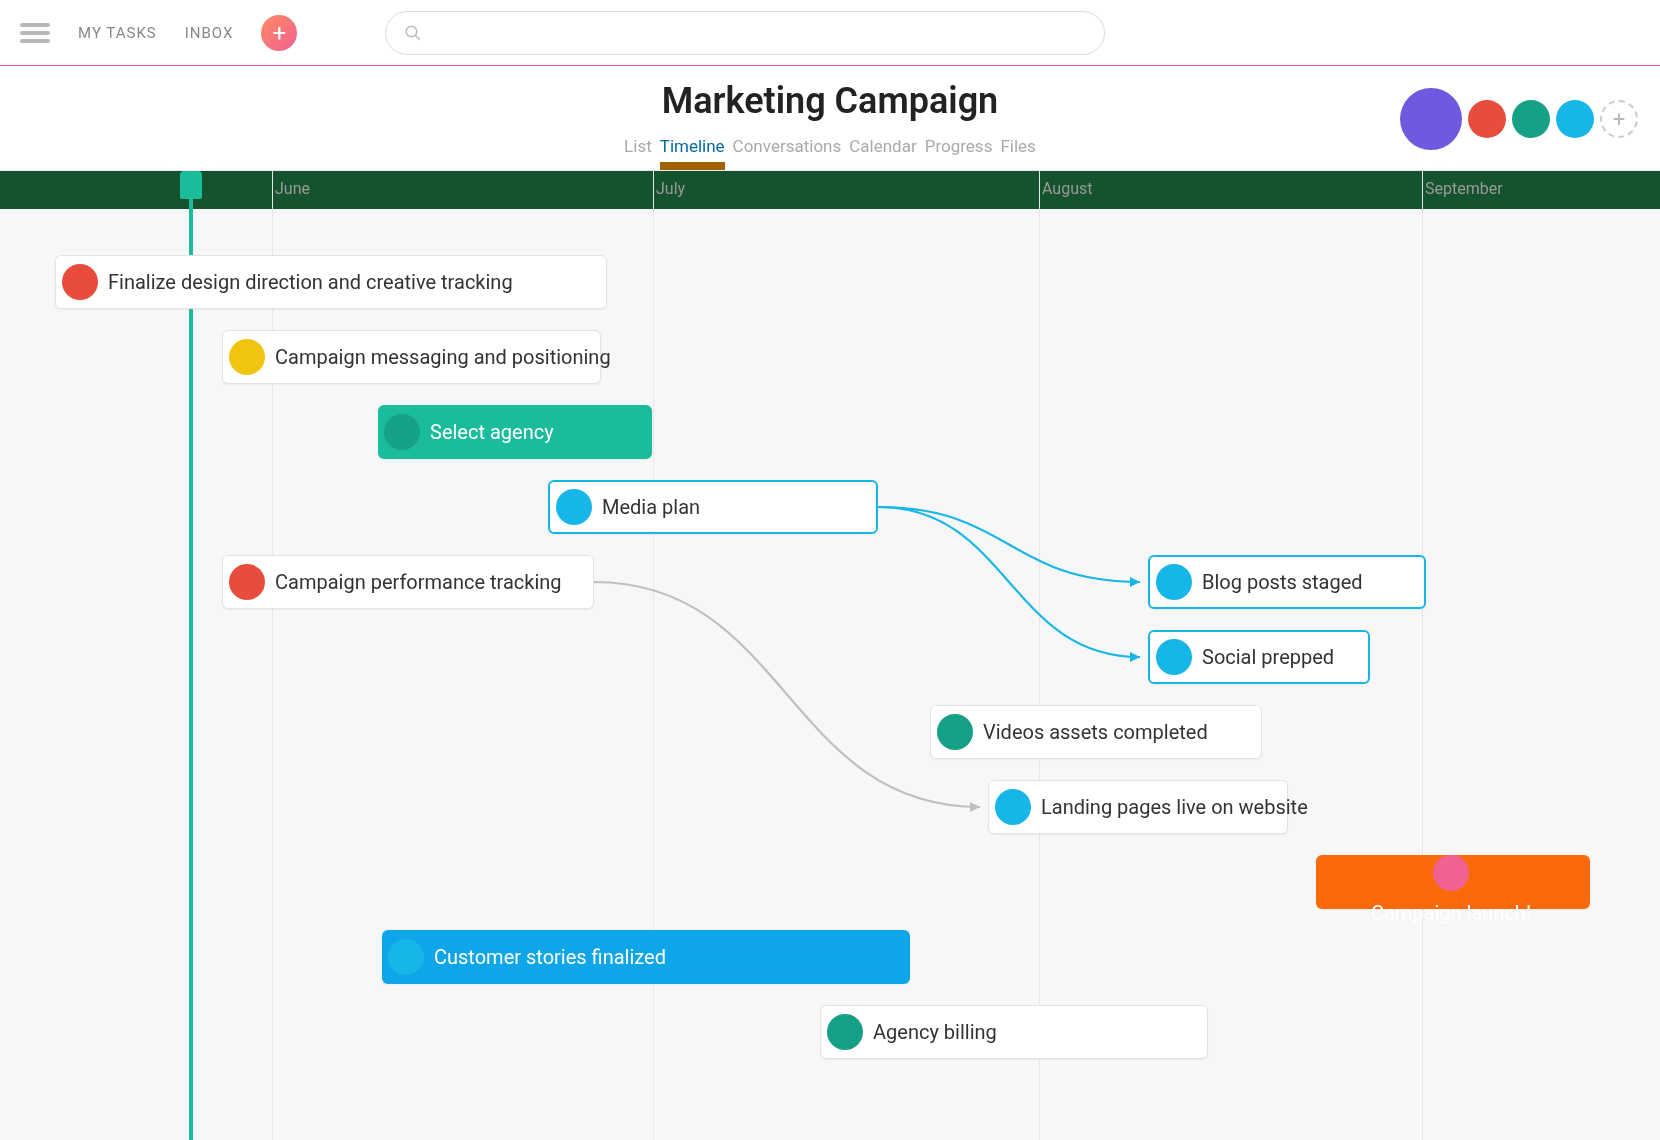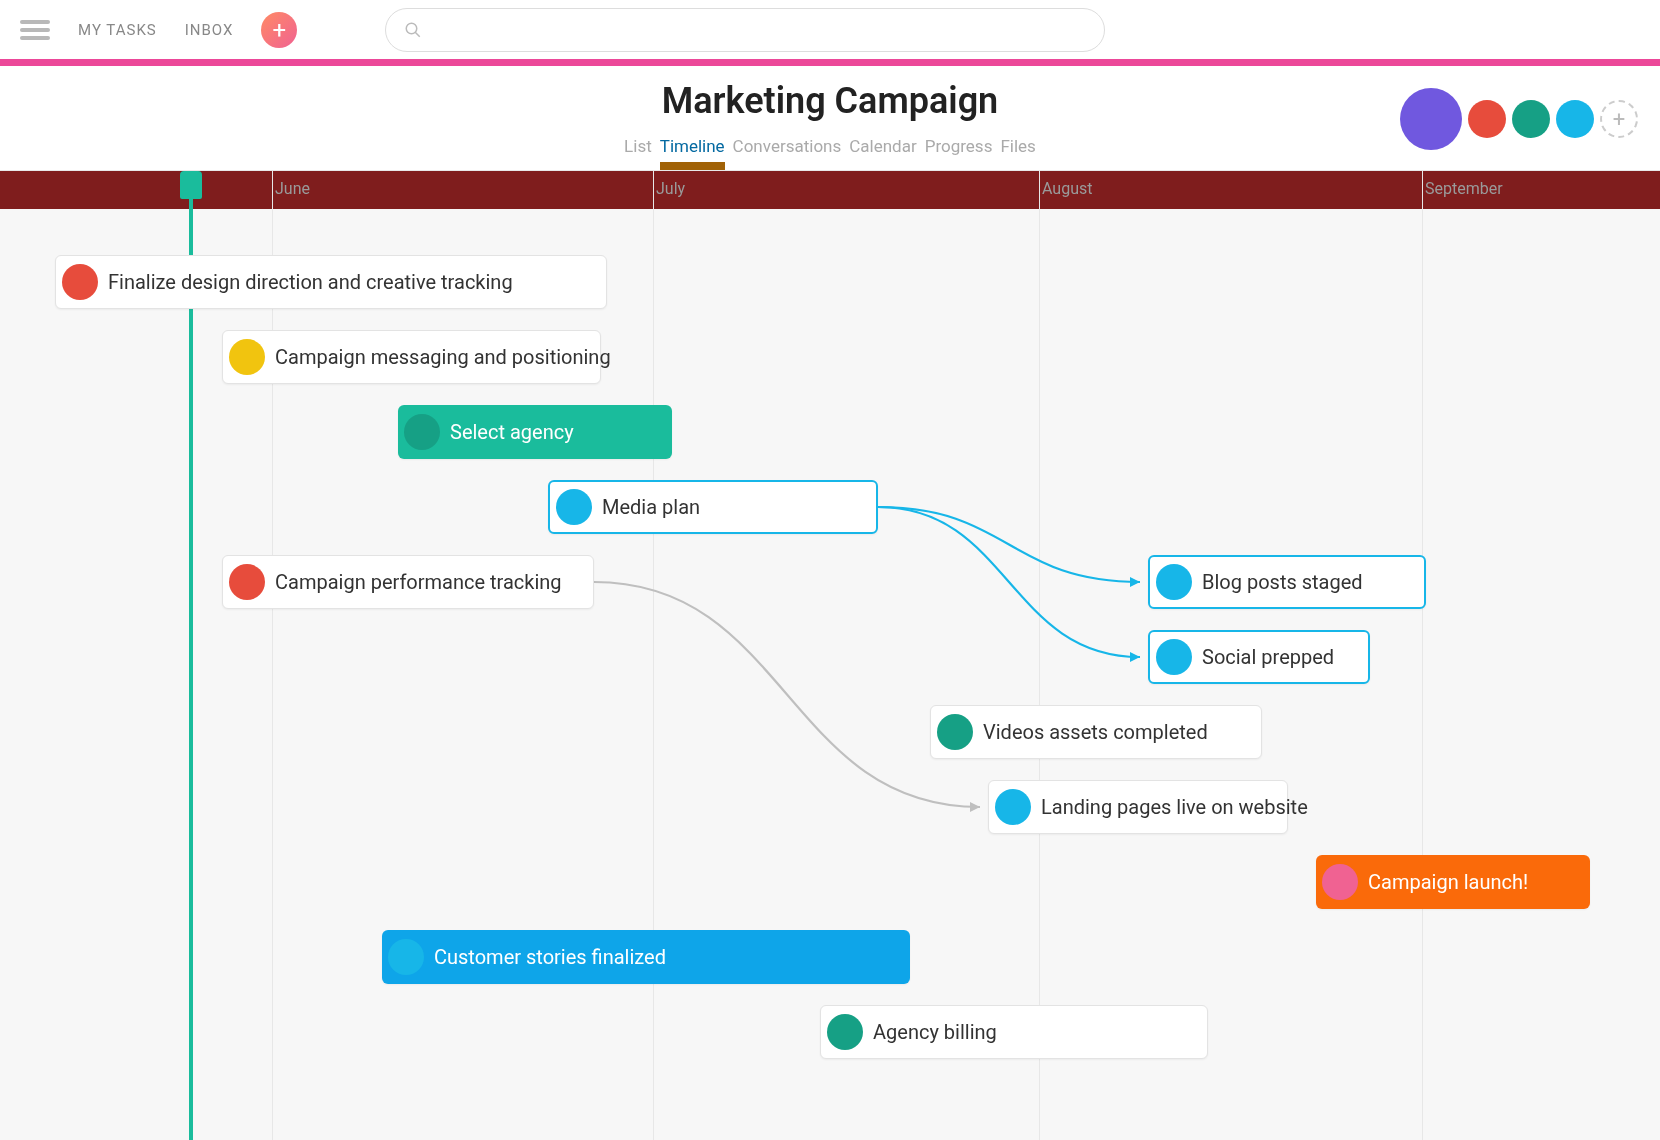--- a/index.html
+++ b/index.html
@@ -1,39 +1,39 @@
 <!DOCTYPE html>
 <html><head>
 <meta charset="utf-8">
 <style>
 * { margin:0; padding:0; box-sizing:border-box; font-family:-apple-system,BlinkMacSystemFont,"Segoe UI",Roboto,sans-serif; }
 body { background:#fff; width:1660px; height:1140px; overflow:hidden; }
 
 
-.topbar { height:66px; border-bottom:7px solid #ec4899; display:flex; align-items:center; padding:0 20px; gap:28px; }
+.topbar { height:66px; border-bottom:1px solid #ec4899; display:flex; align-items:center; padding:0 20px; gap:28px; }
 .hamburger { width:30px; cursor:pointer; }
 .hamburger div { height:4px; background:#b8b8b8; margin:4px 0; border-radius:2px; }
 .nav-link { font-size:15px; letter-spacing:1px; color:#888; cursor:pointer; }
 .add-btn { width:36px; height:36px; border-radius:50%; background:linear-gradient(135deg,#ff8a65,#f06292); color:#fff; font-size:24px; display:flex; align-items:center; justify-content:center; cursor:pointer; }
 .search { flex:0 0 720px; margin-left:60px; border:1px solid #ddd; border-radius:26px; height:44px; display:flex; align-items:center; padding:0 18px; color:#bbb; }
 
 
 .project-head { height:105px; border-bottom:1px solid #e8e8e8; position:relative; }
 .title { text-align:center; font-size:36px; font-weight:600; color:#222; padding-top:14px; }
 .tabs { display:flex; justify-content:center; gap:8px; margin-top:14px; font-size:17px; color:#aaa; }
 .tab { cursor:pointer; padding-bottom:6px; }
 .tab.active { color:#0369a1; border-bottom:8px solid #a16207; }
 .members { position:absolute; right:22px; top:22px; display:flex; align-items:center; gap:6px; }
 .members .av { width:38px; height:38px; border-radius:50%; }
 .members .av.big { width:62px; height:62px; }
 .add-member { width:38px; height:38px; border-radius:50%; border:2px dashed #ccc; color:#bbb; display:flex; align-items:center; justify-content:center; font-size:22px; cursor:pointer; }
 
 
 .timeline { position:relative; height:969px; background:#f7f7f7; }
-.month-header { position:absolute; top:0; height:38px; width:100%; background:#7f1d1d;padding-left:44px; }
+.month-header { position:absolute; top:0; height:38px; width:100%; background:#14532d;padding-left:44px; }
 .month-label { position:absolute; top:8px; font-size:16px; color:#9a9a9a; }
 .vline { position:absolute; top:0; bottom:0; width:1px; background:#e7e7e7; }
 .today-marker { position:absolute; top:0; bottom:0; width:4px; background:#1abc9c; left:189px; }
 .today-handle { position:absolute; top:0; left:180px; width:22px; height:28px; background:#1abc9c; border-radius:4px 4px 2px 2px; }
 .today-handle:after { content:""; position:absolute; bottom:-10px; left:1px; border:10px solid transparent; border-top-color:#1abc9c; }
 
 
 .task { position:absolute; height:54px; background:#fff; border:1px solid #e3e3e3; border-radius:6px; display:flex; align-items:center; padding:0 10px 0 6px; gap:10px; font-size:20px; color:#333; box-shadow:0 1px 2px rgba(0,0,0,0.05); cursor:pointer; white-space:nowrap; }
 .task.blue-border { border:2px solid #17b6e8; }
 .task.green { background:#1abc9c; color:#fff; border:none; }
@@ -120,21 +120,21 @@
     </svg>
   <div id="tasks">
       <div class="task" style="left: 55px; top: 84px; width: 552px;">
         <span class="av lg red"></span>
         <span>Finalize design direction and creative tracking</span>
       </div>
       <div class="task" style="left: 222px; top: 159px; width: 379px;">
         <span class="av lg yellow"></span>
         <span>Campaign messaging and positioning</span>
       </div>
-      <div class="task green" style="left: 398px; top: 234px; width: 274px;">
+      <div class="task green" style="left: 378px; top: 234px; width: 274px;">
         <span class="av lg teal"></span>
         <span>Select agency</span>
       </div>
       <div class="task blue-border" style="left: 548px; top: 309px; width: 330px;">
         <span class="av lg sky"></span>
         <span>Media plan</span>
       </div>
       <div class="task" style="left: 222px; top: 384px; width: 372px;">
         <span class="av lg red"></span>
         <span>Campaign performance tracking</span>
@@ -148,21 +148,21 @@
         <span>Social prepped</span>
       </div>
       <div class="task" style="left: 930px; top: 534px; width: 332px;">
         <span class="av lg teal"></span>
         <span>Videos assets completed</span>
       </div>
       <div class="task" style="left: 988px; top: 609px; width: 300px;">
         <span class="av lg sky"></span>
         <span>Landing pages live on website</span>
       </div>
-      <div class="task orange" style="left: 1316px; top: 684px; width: 274px;">
+      <div class="task orange" style="left: 1316px; top: 684px; width: 274px; flex-direction: column;">
         <span class="av lg coral"></span>
         <span>Campaign launch!</span>
       </div>
       <div class="task blue" style="left: 382px; top: 759px; width: 528px;">
         <span class="av lg sky"></span>
         <span>Customer stories finalized</span>
       </div>
       <div class="task" style="left: 820px; top: 834px; width: 388px;">
         <span class="av lg teal"></span>
         <span>Agency billing</span>

